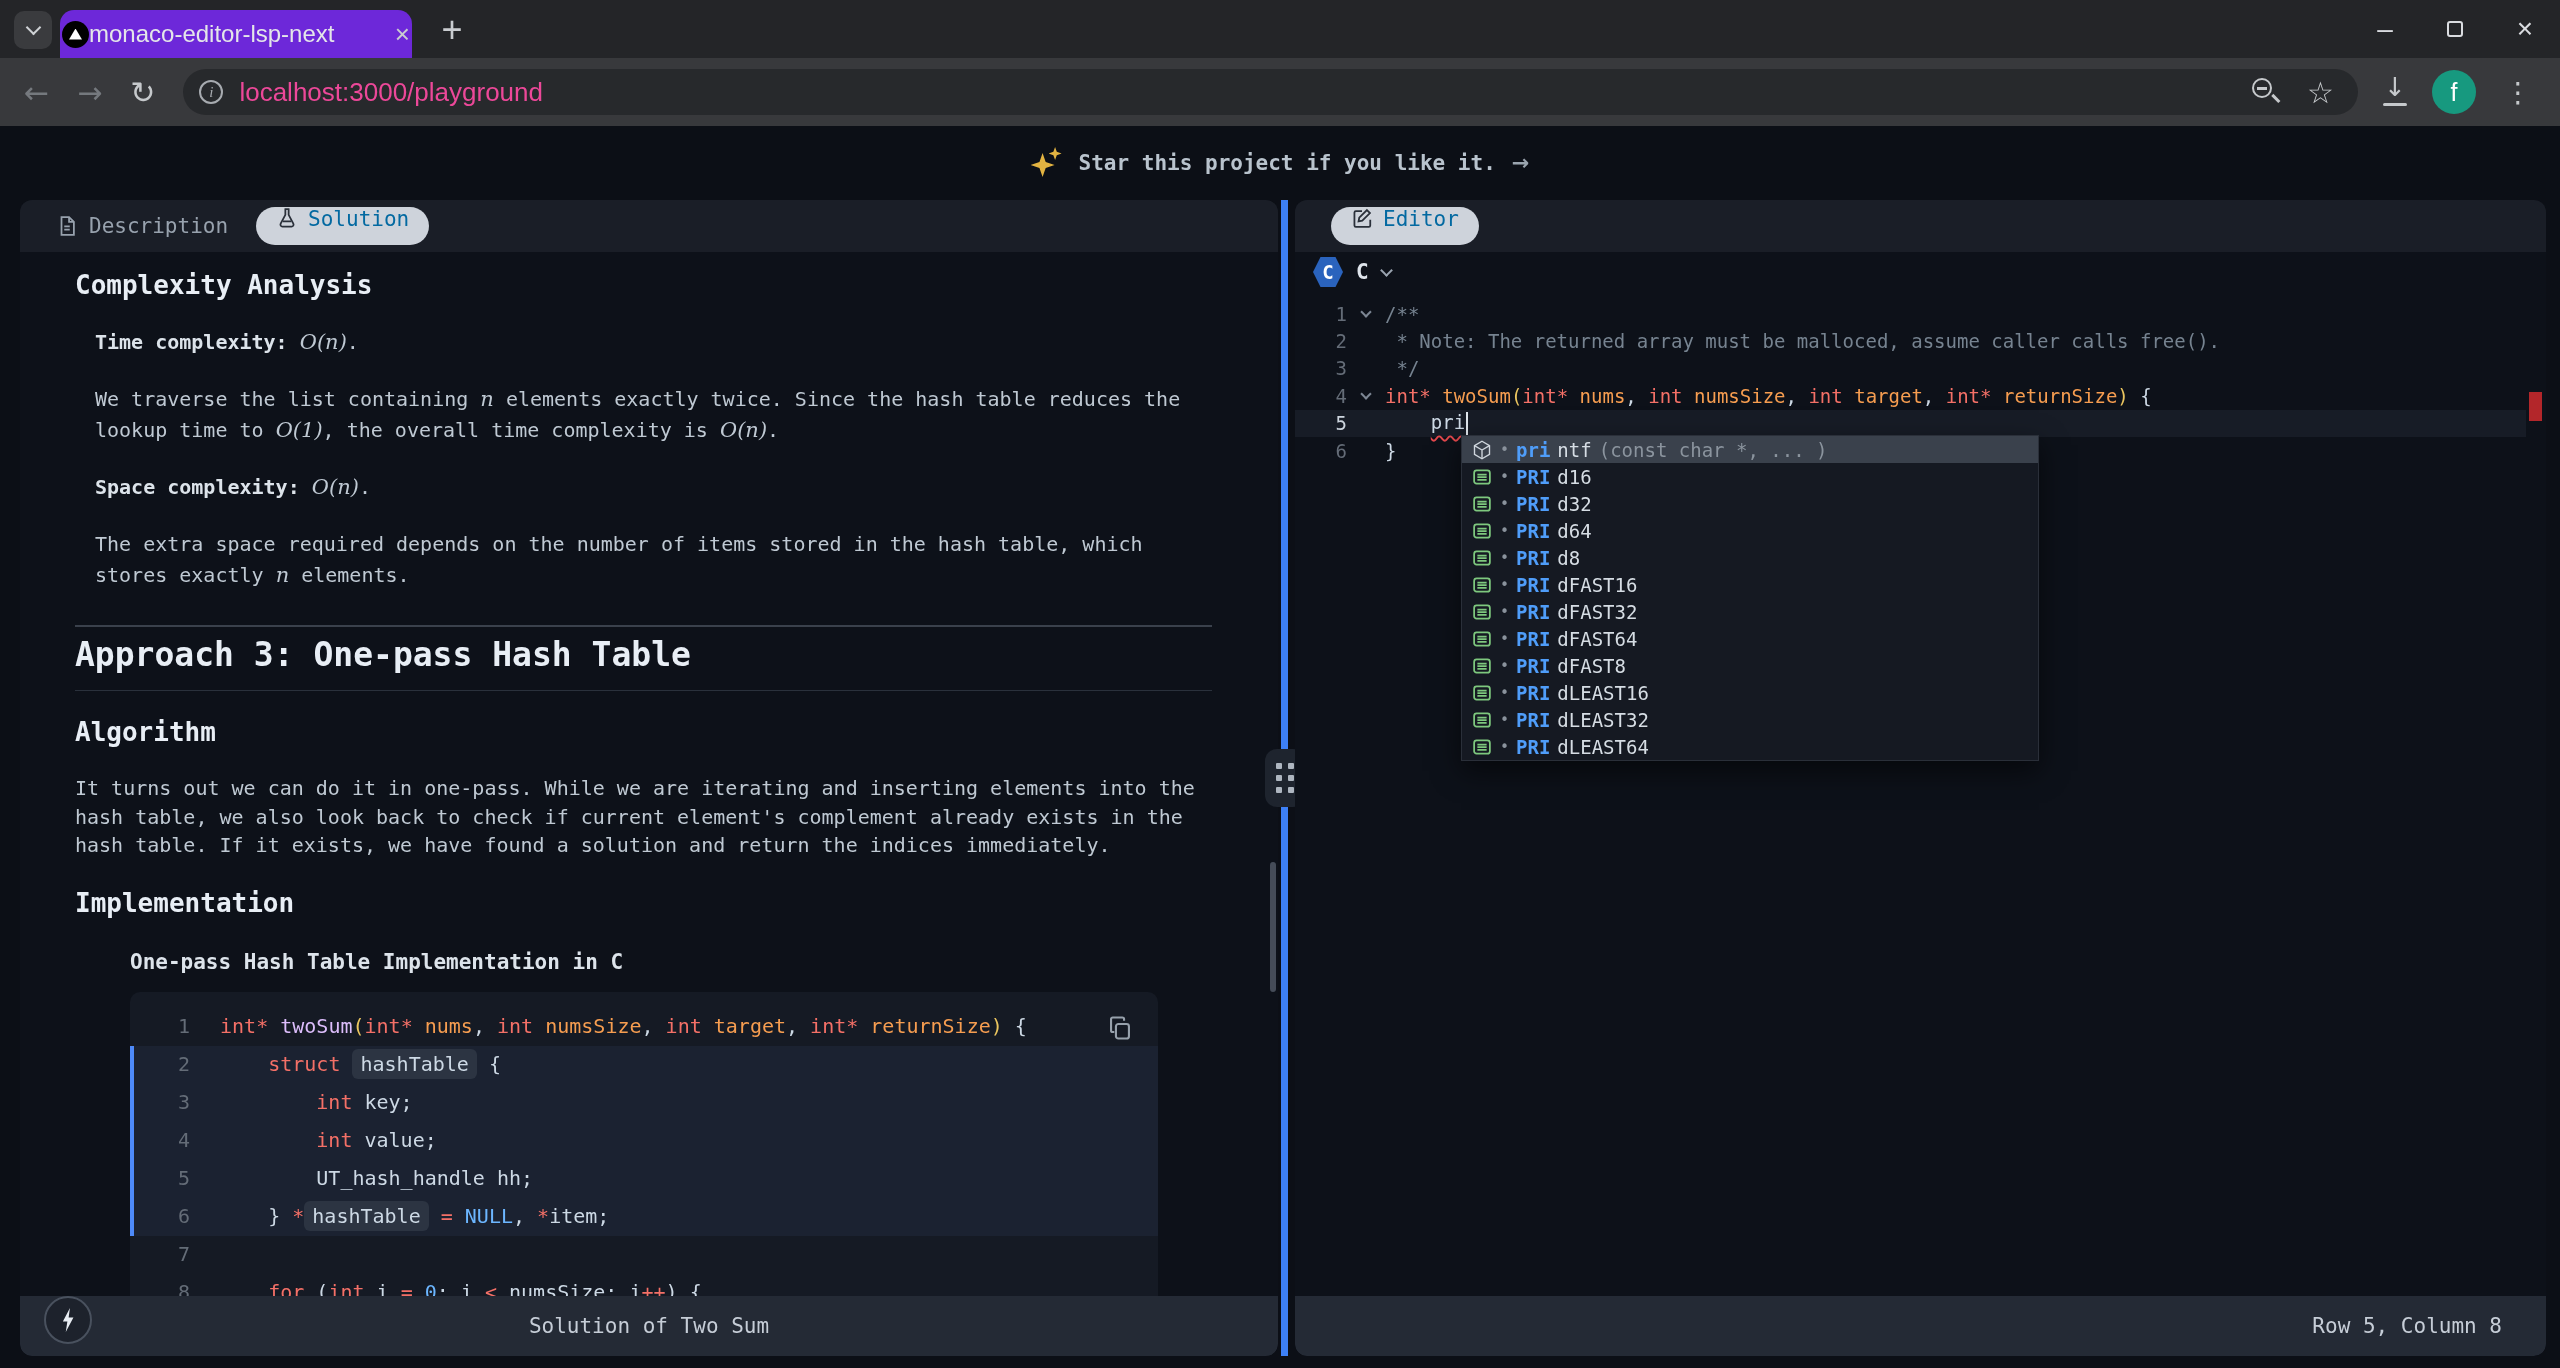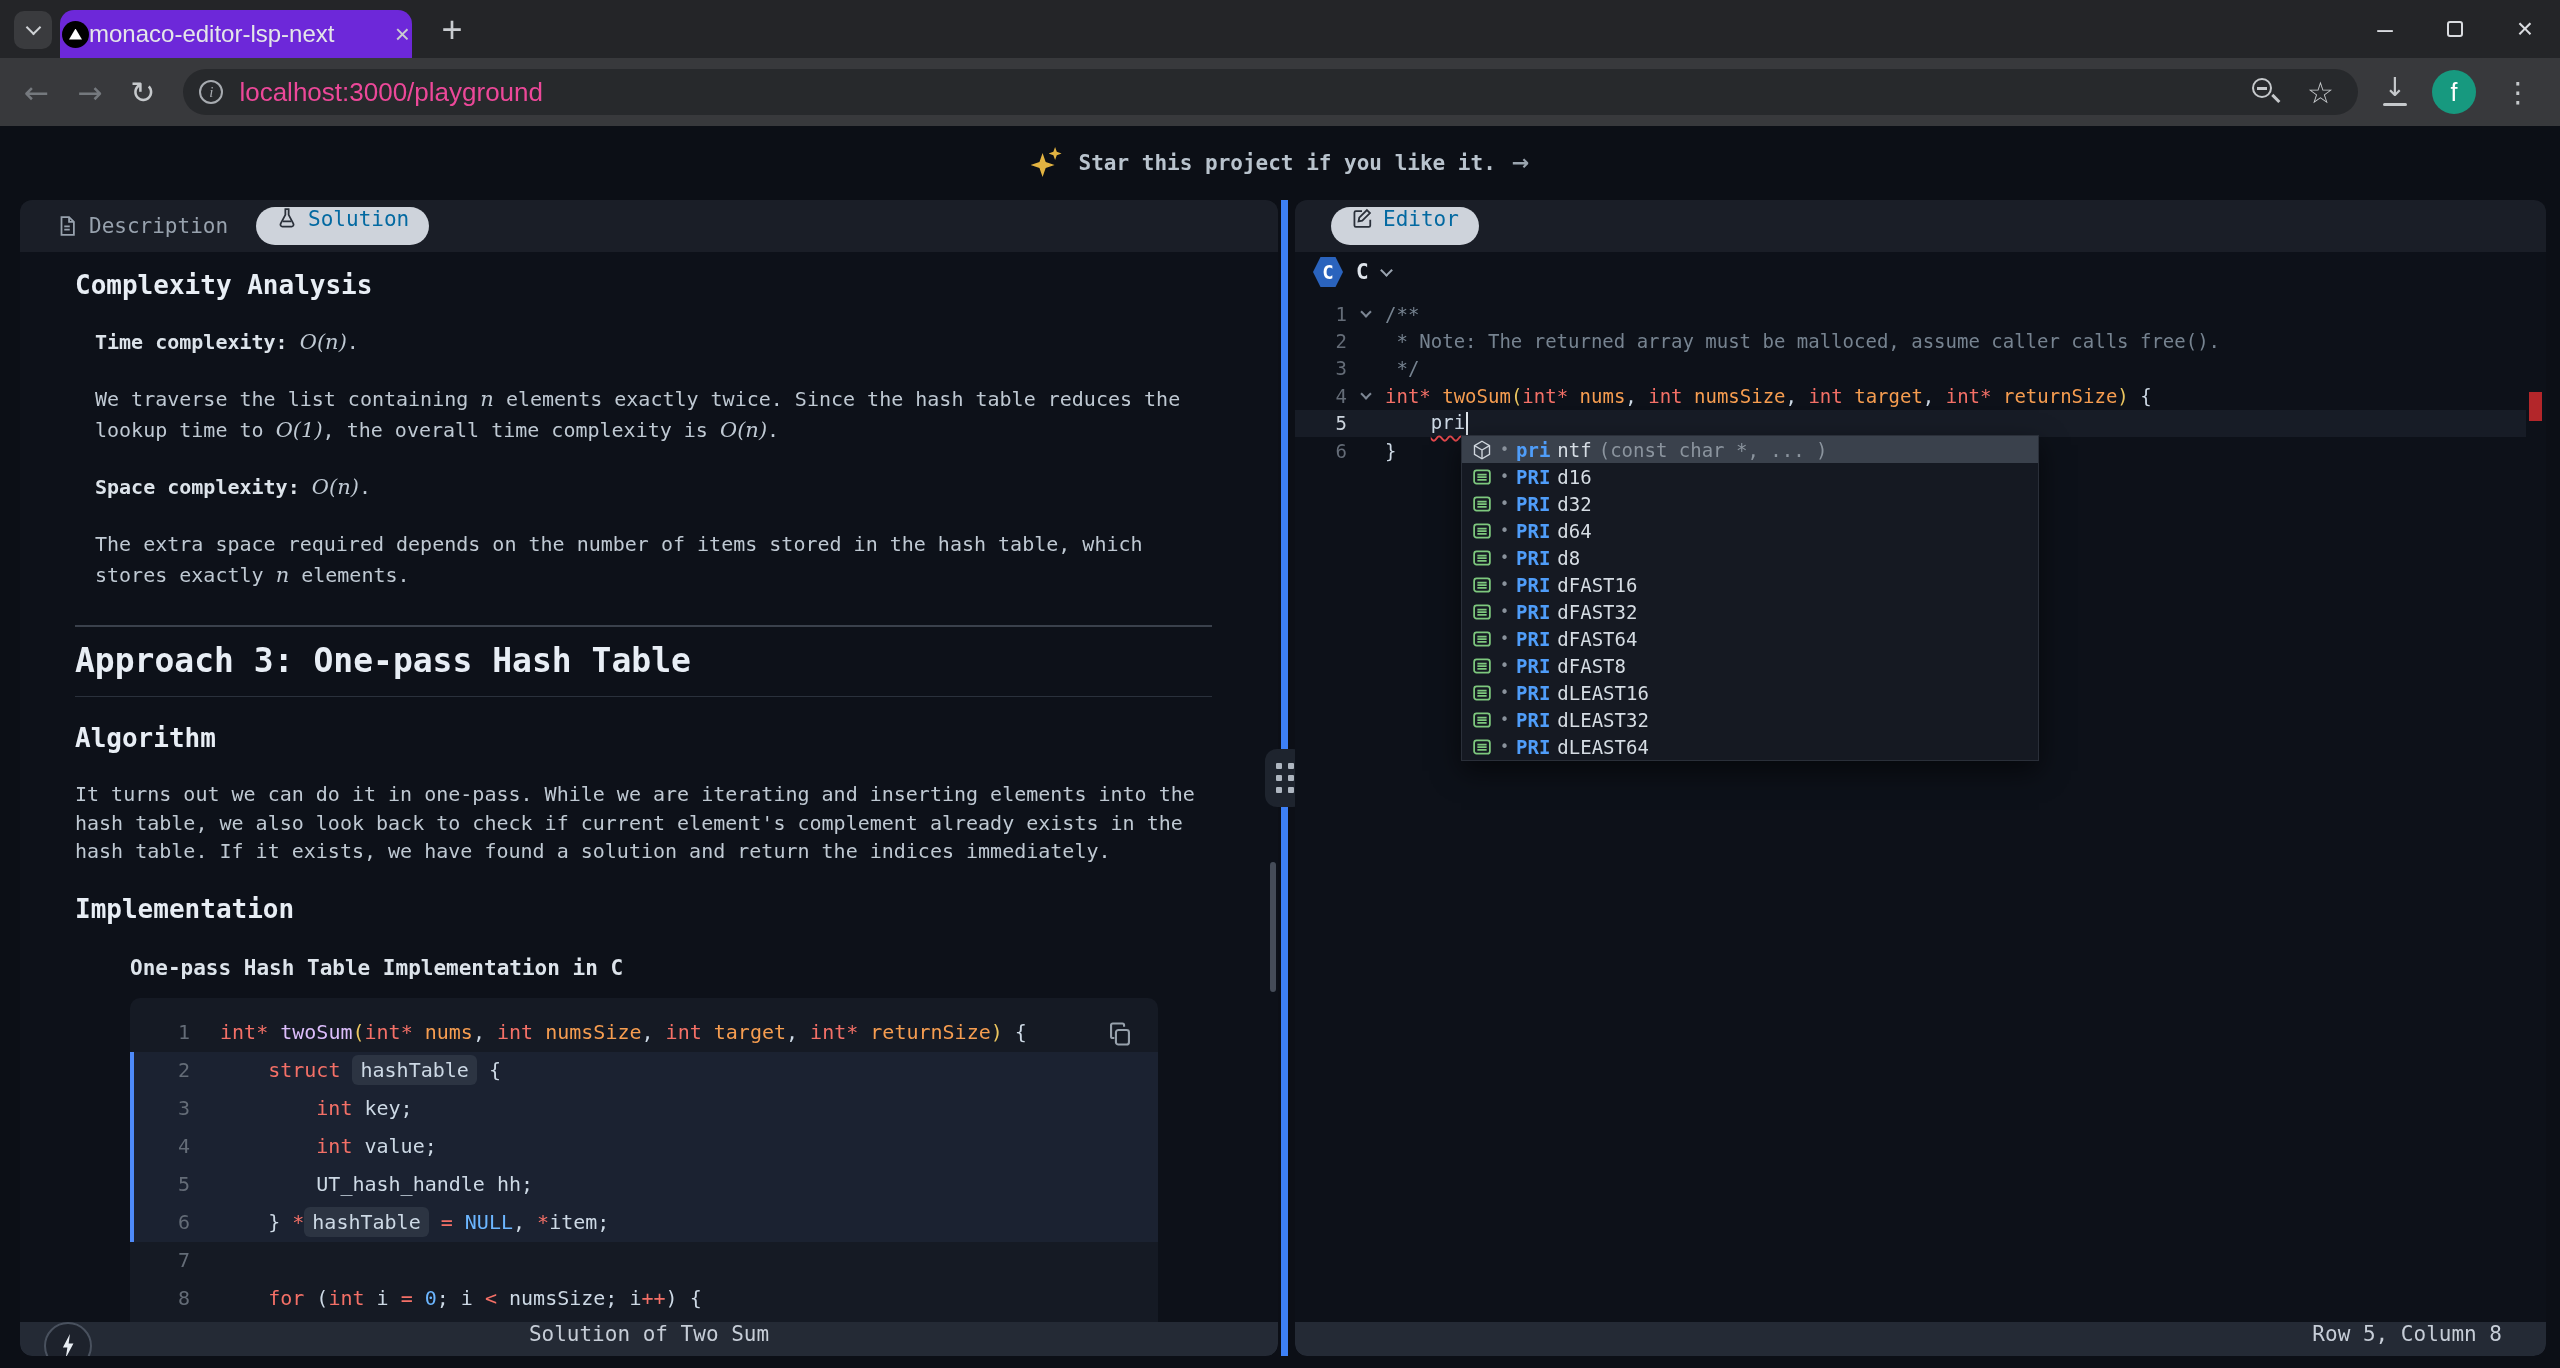--- a/index.html
+++ b/index.html
@@ -49,31 +49,31 @@
   .banner .arrow { color:#9aa4ae; font-family:"DejaVu Sans",sans-serif; }
 
   
   .panel { position:absolute; top:200px; height:1156px; background:#0d1119; border-radius:12px; display:flex; flex-direction:column; overflow:hidden; }
   .panel-left { left:20px; width:1258px; }
   .panel-right { left:1295px; width:1251px; }
   .phead { height:52px; background:#1a1e27; display:flex; align-items:center; padding-left:36px; gap:28px; flex-shrink:0; }
   .ptab { display:flex; align-items:center; gap:11px; color:#98a2ae; font-size:21px; }
   .ppill { display:flex; align-items:flex-start; gap:10px; background:#ced3db; color:#0369a1; font-size:21px; height:38px; padding:0 20px; border-radius:20px; }
   .ppill svg, .ptab svg { flex-shrink:0; }
-  .pfoot { height:34px; background:#242a35; display:flex; position:relative; flex-shrink:0; color:#c6cdd7; font-size:21px; }
+  .pfoot { height:60px; background:#242a35; display:flex; align-items:center; position:relative; flex-shrink:0; color:#c6cdd7; font-size:21px; }
   .pfoot.rounded { border-radius:0 0 12px 12px; }
   .foot-title { flex:1; text-align:center; }
   .bolt-btn { position:absolute; left:24px; top:0; width:48px; height:48px; border:2px solid #49515e; border-radius:50%; background:#1d222c; display:flex; align-items:center; justify-content:center; }
   .bolt { width:16px; height:24px; background:#e8edf3; clip-path:polygon(62% 0,18% 56%,46% 56%,36% 100%,84% 40%,54% 40%); }
   .foot-status { flex:1; text-align:right; padding-right:44px; }
 
   
   .content { flex:1; overflow:hidden; padding:18px 66px 0 55px; font-size:20px; line-height:31px; color:#bfc9d3; position:relative; }
   .content h3 { font-size:26px; color:#e8eef5; }
-  .content h2 { font-size:33px; color:#e8eef5; margin-top:18px; padding-bottom:20px; border-bottom:1px solid #2a313c; }
+  .content h2 { font-size:33px; color:#e8eef5; margin-top:12px; padding-bottom:20px; border-bottom:1px solid #2a313c; }
   .indent { margin-left:20px; }
   .content p { margin-top:26px; }
   .content strong { color:#dce3ea; }
   .math { font-family:"DejaVu Serif",serif; font-style:italic; font-size:21px; }
   .hrule { margin-top:34px; height:2px; background:#3a414c; border:none; }
   .h-algo { margin-top:26px; }
   .p-algo { line-height:28.5px; margin-top:24px; }
   .h-impl { margin-top:28px; }
   .code-caption { margin:28px 0 0 55px; font-weight:bold; font-size:21px; color:#dde4eb; }
 

